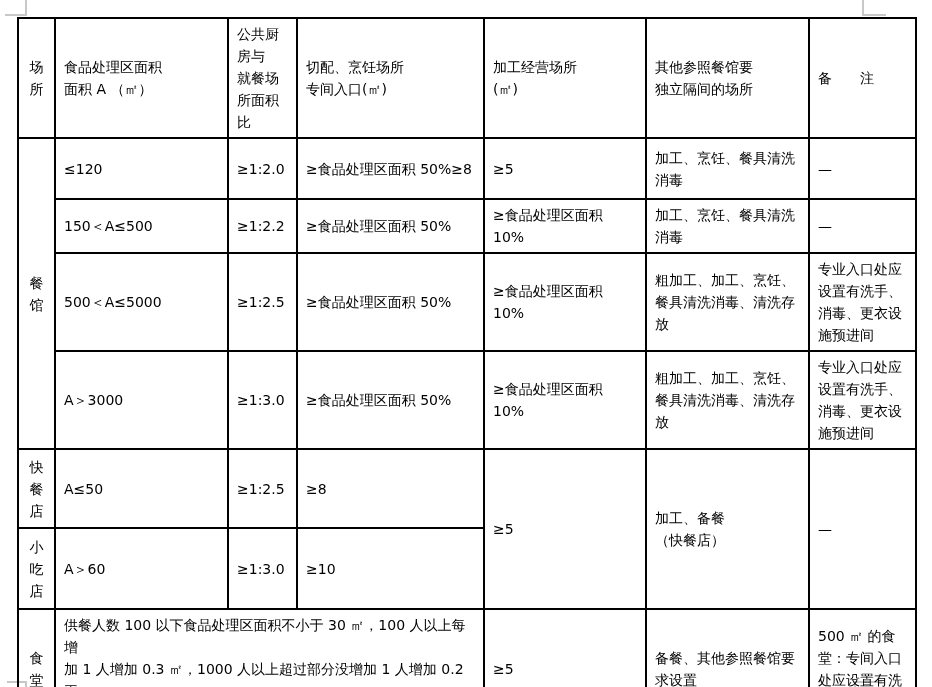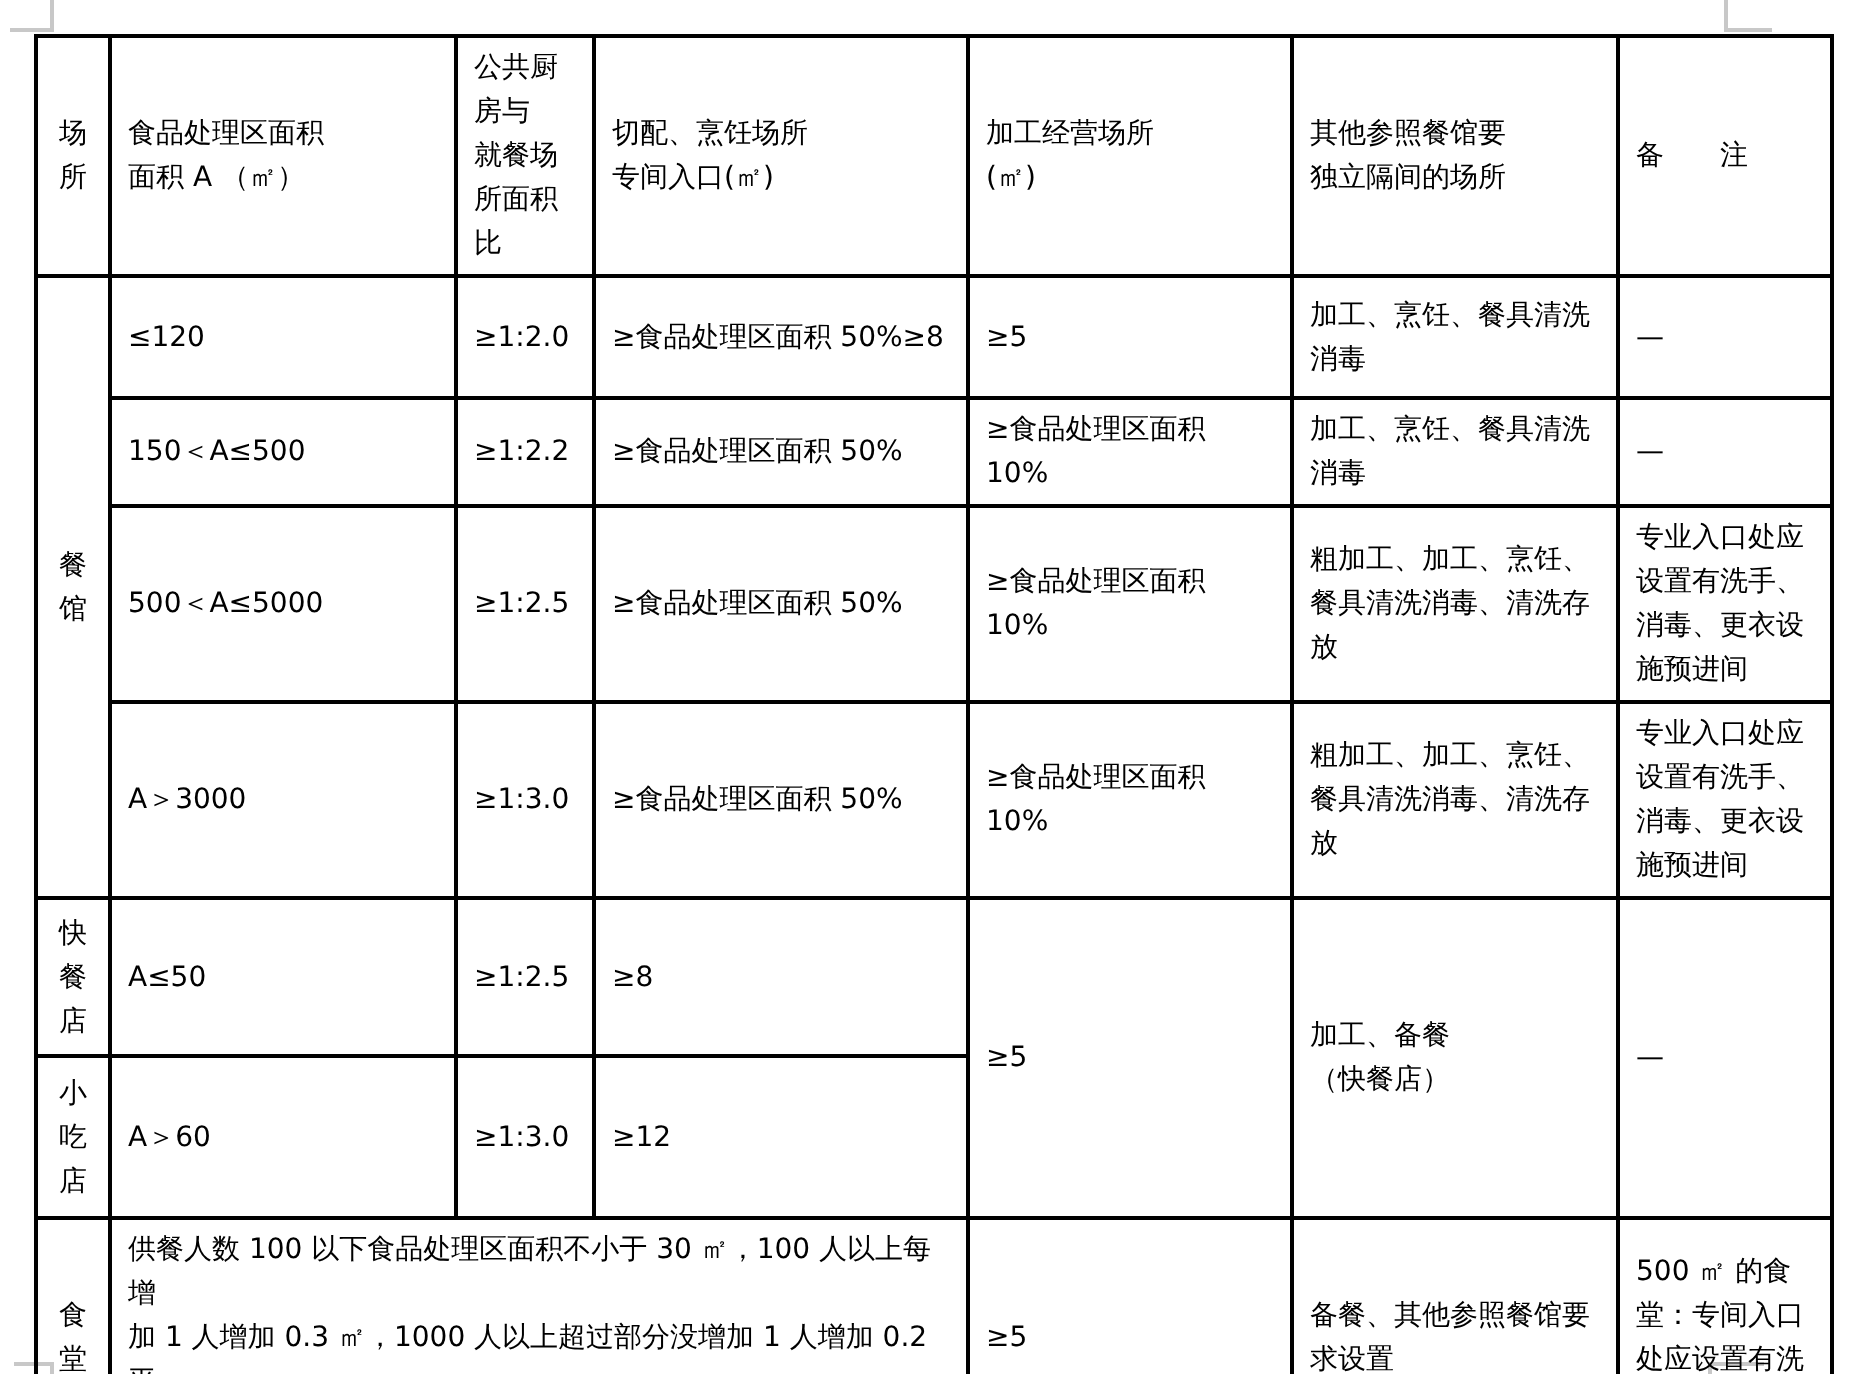--- a/index.html
+++ b/index.html
@@ -153,21 +153,21 @@
 （快餐店）</td>
       <td rowspan="2">—</td>
     </tr>
 
     <tr style="height:81px">
       <td class="vlabel">小
 吃
 店</td>
       <td>A＞60</td>
       <td>≥1:3.0</td>
-      <td>≥12</td>
+      <td>≥10</td>
     </tr>
 
     <tr style="height:97px">
       <td class="vlabel">食
 堂</td>
       <td colspan="3">供餐人数 100 以下食品处理区面积不小于 30 ㎡，100 人以上每增
 加 1 人增加 0.3 ㎡，1000 人以上超过部分没增加 1 人增加 0.2 平
 方米。</td>
       <td>≥5</td>
       <td>备餐、其他参照餐馆要

